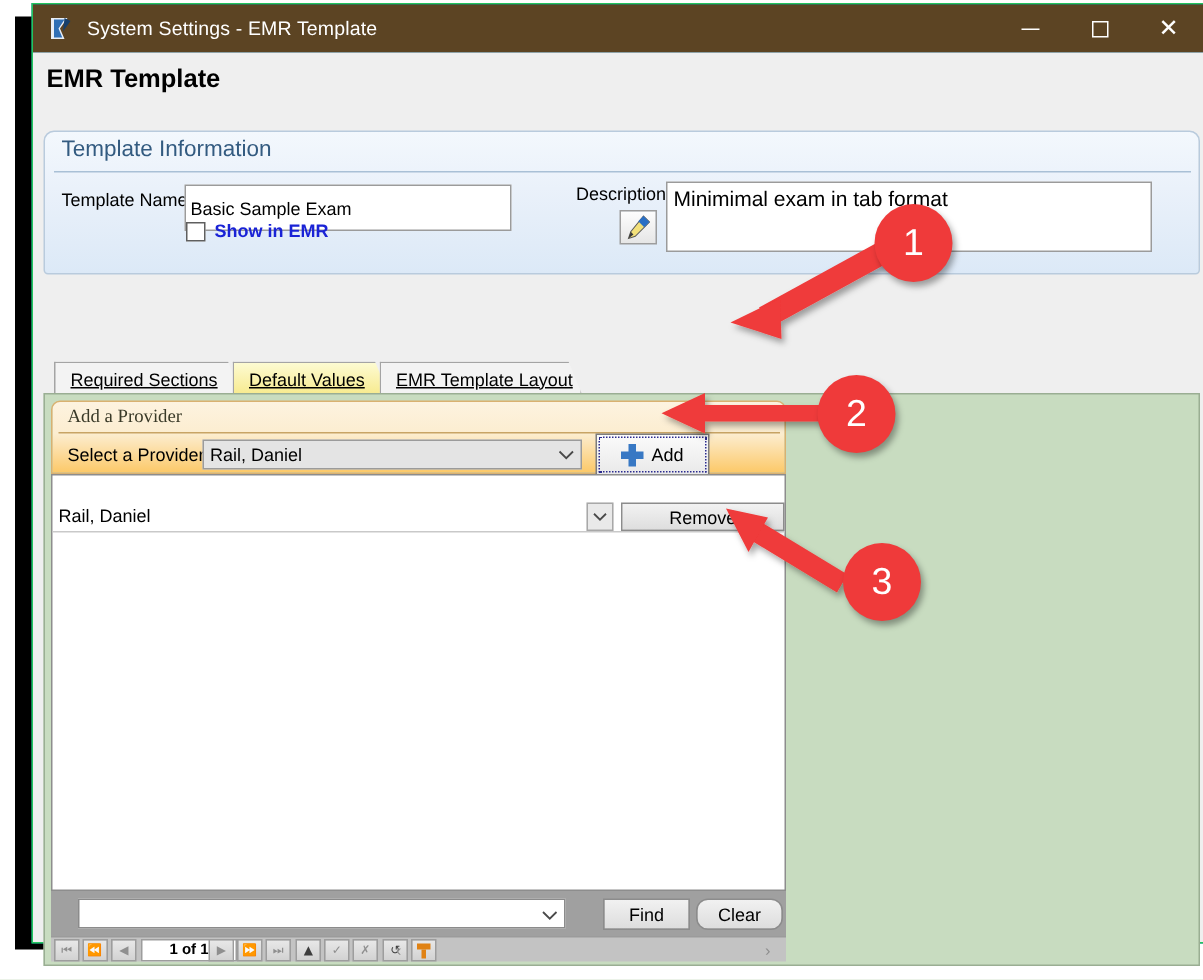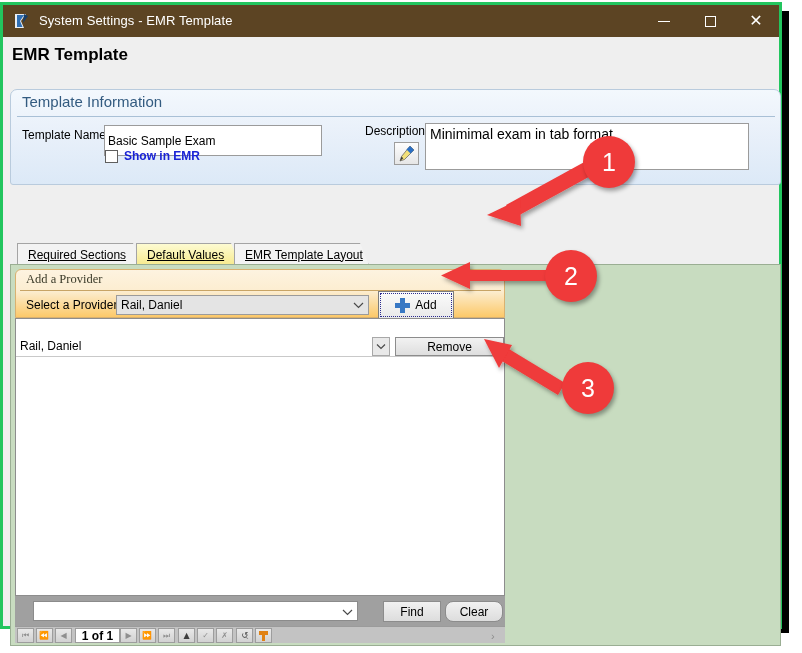--- a/index.html
+++ b/index.html
@@ -12,23 +12,23 @@
   }
   .screen{position:relative;width:802px;height:653px;background:#ffffff;}
 
   
   .win-shadow{
     position:absolute;left:10px;top:11px;width:779px;height:622px;
     background:#000;
   }
   
   .window{
-    position:absolute;left:0;top:2px;width:782px;height:627px;
+    position:absolute;left:21px;top:2px;width:782px;height:627px;
     background:#0369a1;
-    border:3px solid #22c55e;
+    border:1px solid #22c55e;
     box-sizing:border-box;
   }
   
   .titlebar{
     position:absolute;left:0;top:0;width:100%;height:32px;
     background:#5c4423;
     color:#ffffff;
     box-sizing:border-box;
   }
   .title-icon{
@@ -225,24 +225,24 @@
   }
   .nbtn{
     position:absolute;top:1px;width:17px;height:15px;
     background:linear-gradient(to bottom,#e8e8e8,#d2d2d2);
     border:1px solid #9d9d9d;box-sizing:border-box;
     display:flex;align-items:center;justify-content:center;
     font-size:8px;color:#8f8f8f;font-family:"DejaVu Sans",sans-serif;
   }
   .nbtn.on{color:#3d3d3d;}
   .pagebox{
-    position:absolute;left:60px;top:1px;width:45px;height:15px;
+    position:absolute;left:60px;top:1px;width:64px;height:15px;
     background:#ffffff;border:1px solid #9d9d9d;box-sizing:border-box;
     display:flex;align-items:center;justify-content:center;
-    font-size:12px;font-weight:bold;color:#000;
+    font-size:10px;font-weight:bold;color:#000;
   }
   .funnel{
     position:relative;width:9px;height:10px;display:inline-block;
   }
   .funnel:before{
     content:"";position:absolute;left:0;top:0;width:9px;height:4px;background:#e08214;
   }
   .funnel:after{
     content:"";position:absolute;left:3px;top:4px;width:3px;height:6px;background:#e08214;
   }

